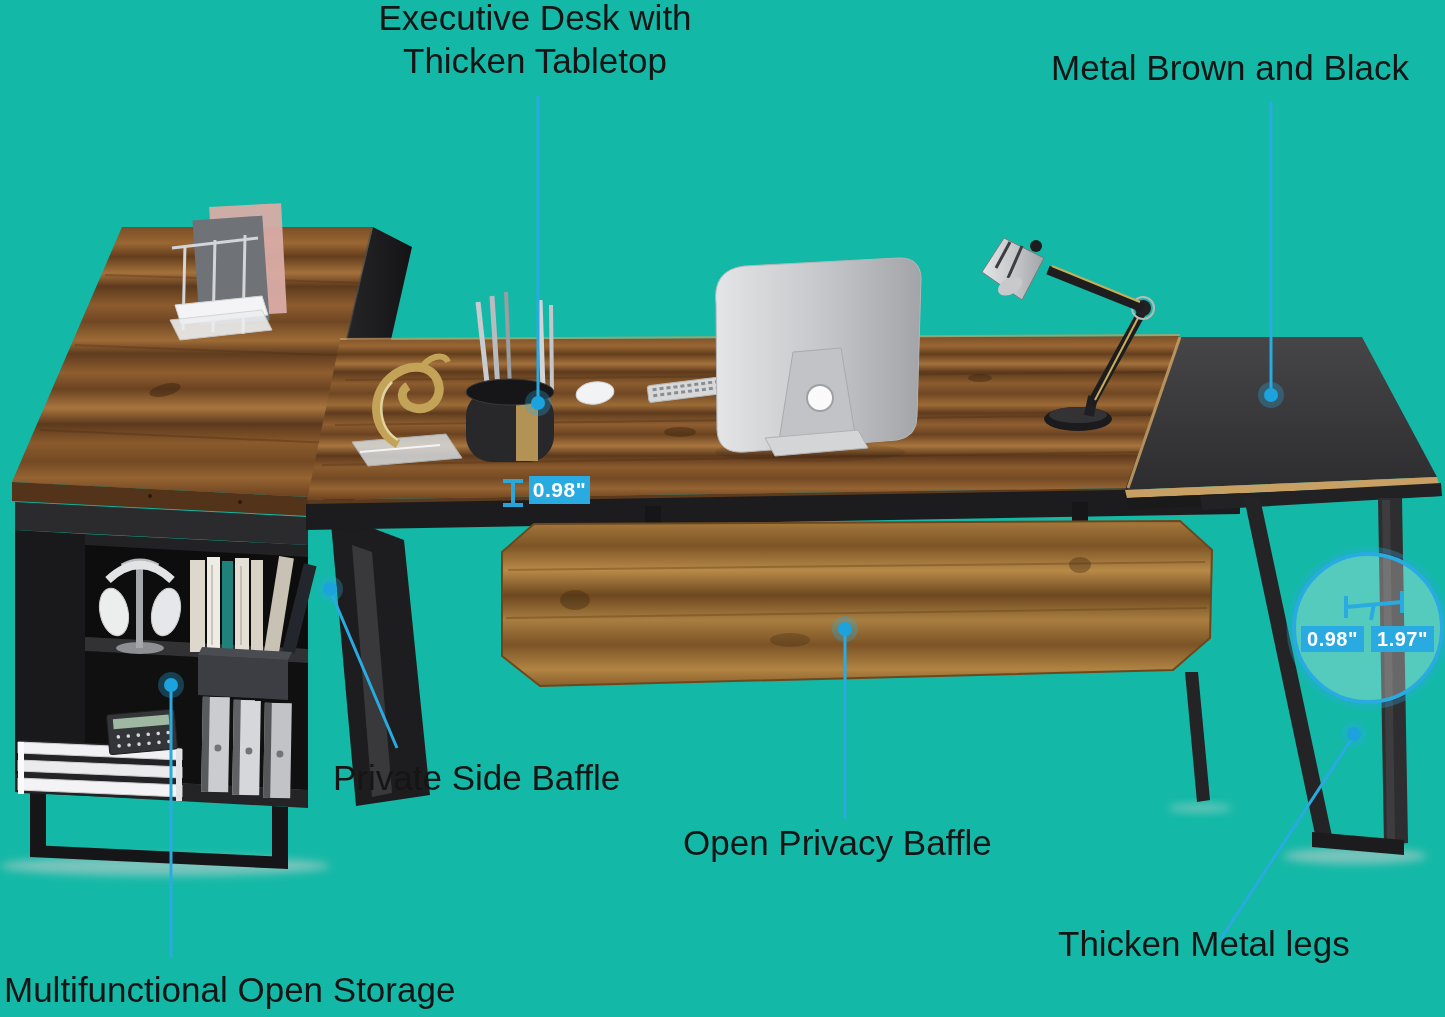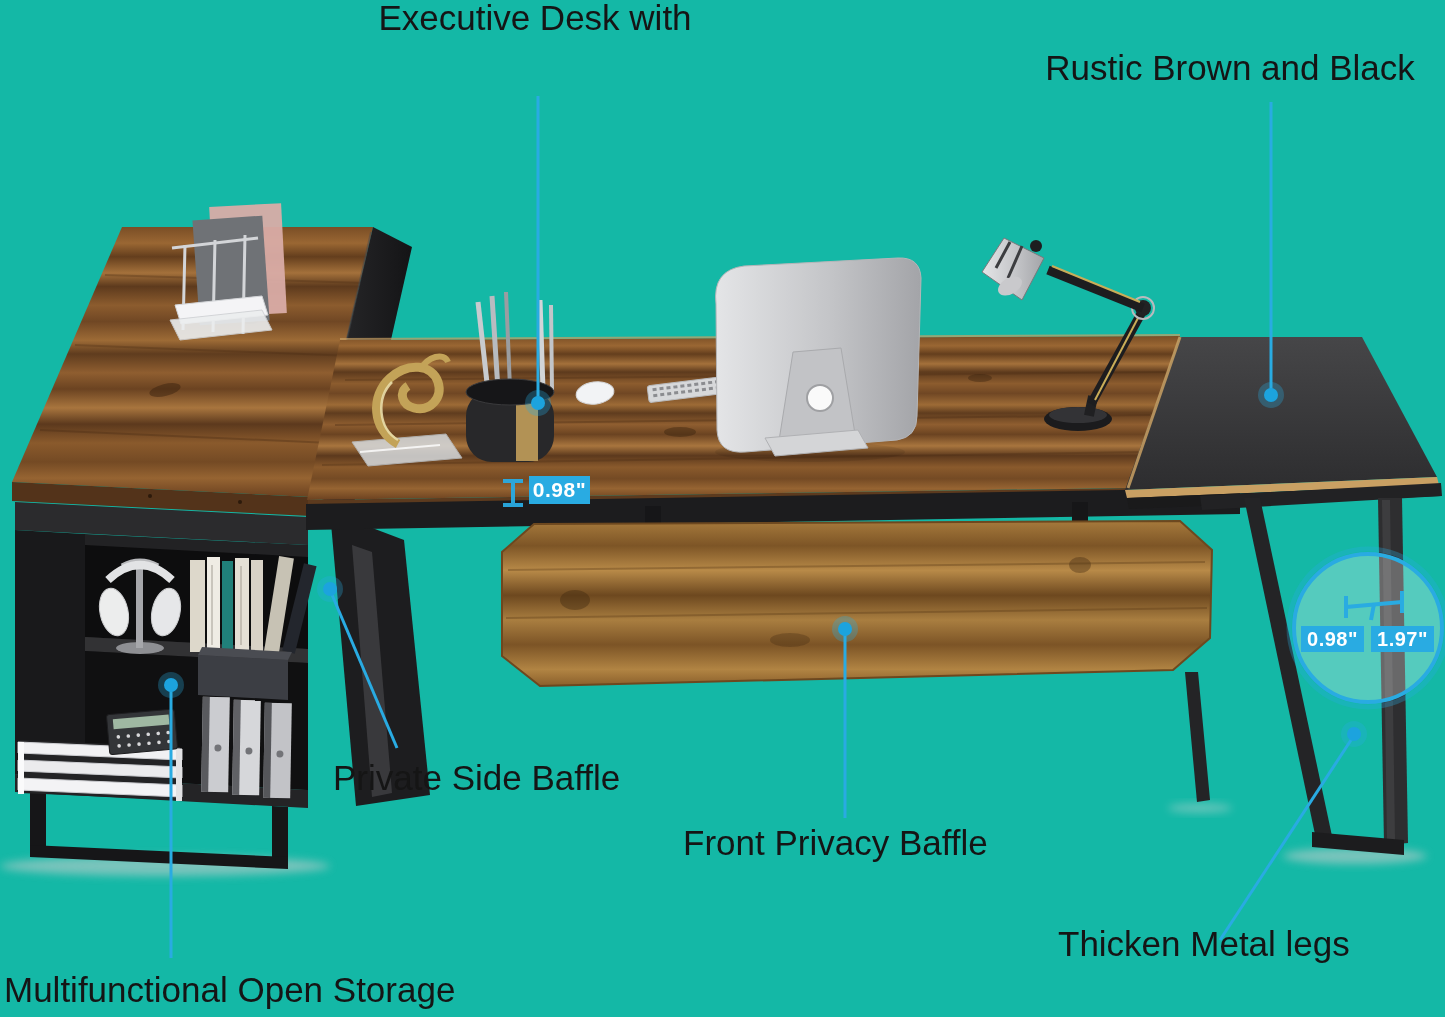--- a/index.html
+++ b/index.html
@@ -333,27 +333,28 @@
 
     <g stroke="#29ABE2" stroke-width="4" opacity="0.95">
       <path d="M 503,481 L 523,481"></path>
       <path d="M 513,481 L 513,505"></path>
       <path d="M 503,505 L 523,505"></path>
     </g>
   </svg>
 
   <div class="callout center" style="left:310px;top:-4px;width:450px;">
     <div>Executive Desk with</div>
+    <div>Thicken Tabletop</div>
   </div>
 
-  <div class="callout center" style="left:1030px;top:46px;width:400px;">Rustic Brown and Black</div>
+  <div class="callout center" style="left:1030px;top:46px;width:400px;">Metal Brown and Black</div>
 
   <div class="callout" style="left:333px;top:756px;">Private Side Baffle</div>
 
-  <div class="callout" style="left:683px;top:821px;">Front Privacy Baffle</div>
+  <div class="callout" style="left:683px;top:821px;">Open Privacy Baffle</div>
 
   <div class="callout" style="left:4px;top:968px;text-align:right;">Multifunctional Open Storage</div>
 
   <div class="callout" style="left:1058px;top:922px;text-align:center;">Thicken Metal legs</div>
 
   <div class="measure-badge" style="left:529px;top:476px;width:61px;height:28px;">0.98"</div>
 
   <div class="measure-badge" style="left:1301px;top:626px;width:63px;height:26px;font-size:20px;">0.98"</div>
 
   <div class="measure-badge" style="left:1371px;top:626px;width:63px;height:26px;font-size:20px;">1.97"</div>

